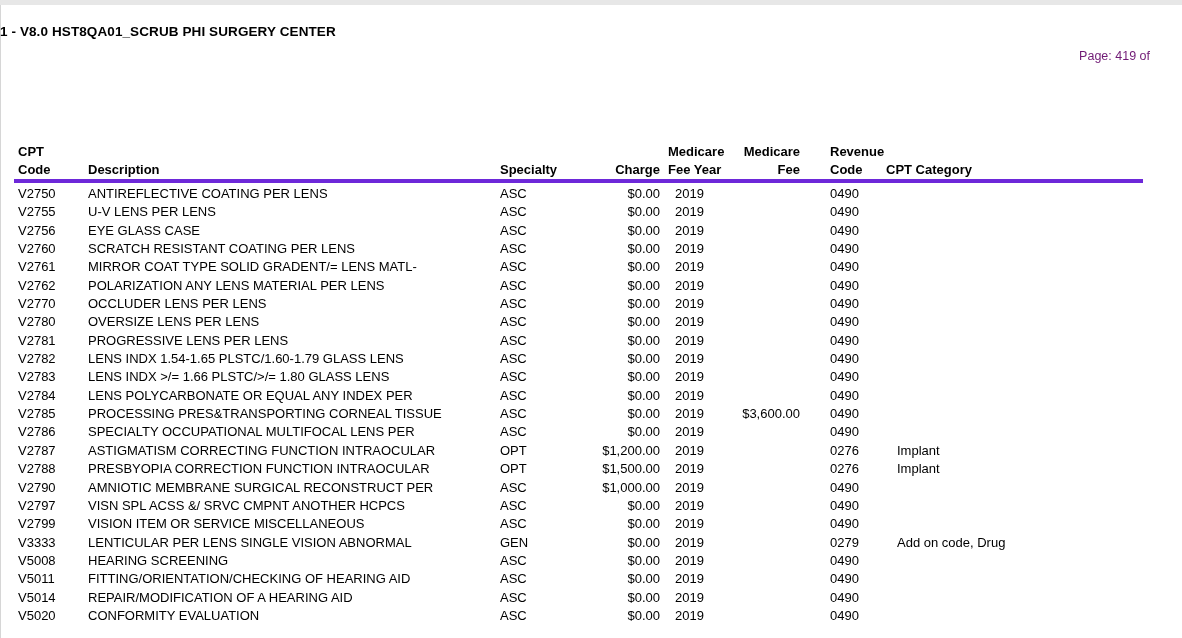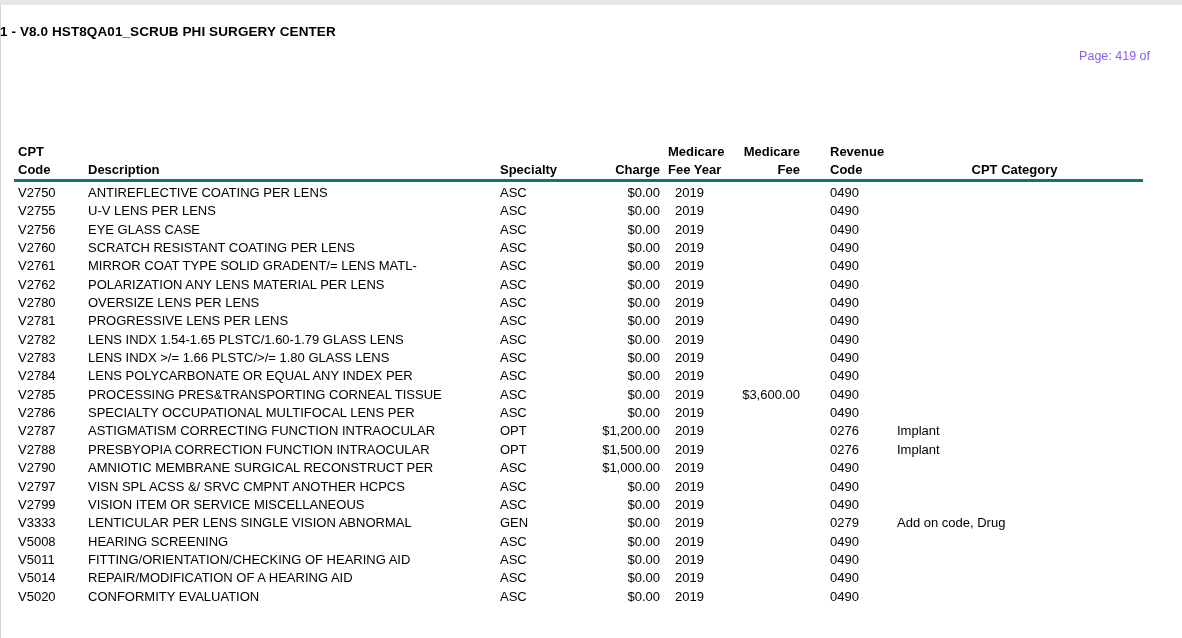--- a/index.html
+++ b/index.html
@@ -18,21 +18,21 @@
     position: absolute; top: 5px; left: 0; width: 1px; height: 633px;
     background: #d6d6d6;
   }
   .report-title {
     position: absolute; top: 24px; left: 0; width: 1040px;
     text-align: left;
     font-size: 13.5px; font-weight: bold; letter-spacing: 0.1px;
   }
   .page-info {
     position: absolute; top: 49px; right: 32px;
-    font-size: 12.5px; color: #8b5cf6;
+    font-size: 12.5px; color: #701a75;
   }
   table.report {
     position: absolute; top: 143px; left: 14px;
     border-collapse: collapse; table-layout: fixed;
     width: 1129px;
     font-size: 13px;
   }
   col.c-cpt      { width: 74px; }
   col.c-desc     { width: 412px; }
   col.c-spec     { width: 62px; }
@@ -42,23 +42,23 @@
   col.c-revcode  { width: 86px; }
   col.c-category { width: 257px; }
   th, td {
     font-size: 13px; line-height: 18.35px; height: 18.35px;
     white-space: nowrap; overflow: hidden;
     text-align: left; vertical-align: bottom; font-weight: normal;
     padding: 0;
   }
   thead th { font-weight: bold; line-height: 18px; height: 18px; }
   thead tr.h2 th { border-bottom: 3px solid #0f766e; margin-left: 28px; }
-  tbody tr:first-child td { border-top: 2px solid #6d28d9; padding-top: 2px; }
+  tbody tr:first-child td { border-top: 4px solid #6d28d9; padding-top: 2px; }
   .al-right  { text-align: right; }
-  .al-center { text-align: center; }
+  .al-center { }
   .pad-cpt   { padding-left: 4px; }
   th.h-feeyear { padding-left: 8px; }
   td.d-feeyear { padding-left: 15px; }
   th.h-revcode, td.d-revcode { padding-left: 30px; text-align: left; }
   td.d-category { padding-left: 11px; }
 </style>
 </head>
 <body>
 
 <div class="viewer-top-strip"></div>
@@ -155,20 +155,30 @@
     <td class="pad-cpt">V2762</td>
     <td>POLARIZATION ANY LENS MATERIAL PER LENS</td>
     <td>ASC</td>
     <td class="al-right">$0.00</td>
     <td class="d-feeyear">2019</td>
     <td class="al-right"></td>
     <td class="d-revcode">0490</td>
     <td class="d-category"></td>
   </tr>
       <tr>
+    <td class="pad-cpt">V2770</td>
+    <td>OCCLUDER LENS PER LENS</td>
+    <td>ASC</td>
+    <td class="al-right">$0.00</td>
+    <td class="d-feeyear">2019</td>
+    <td class="al-right"></td>
+    <td class="d-revcode">0490</td>
+    <td class="d-category"></td>
+  </tr>
+      <tr>
     <td class="pad-cpt">V2780</td>
     <td>OVERSIZE LENS PER LENS</td>
     <td>ASC</td>
     <td class="al-right">$0.00</td>
     <td class="d-feeyear">2019</td>
     <td class="al-right"></td>
     <td class="d-revcode">0490</td>
     <td class="d-category"></td>
   </tr>
       <tr>

